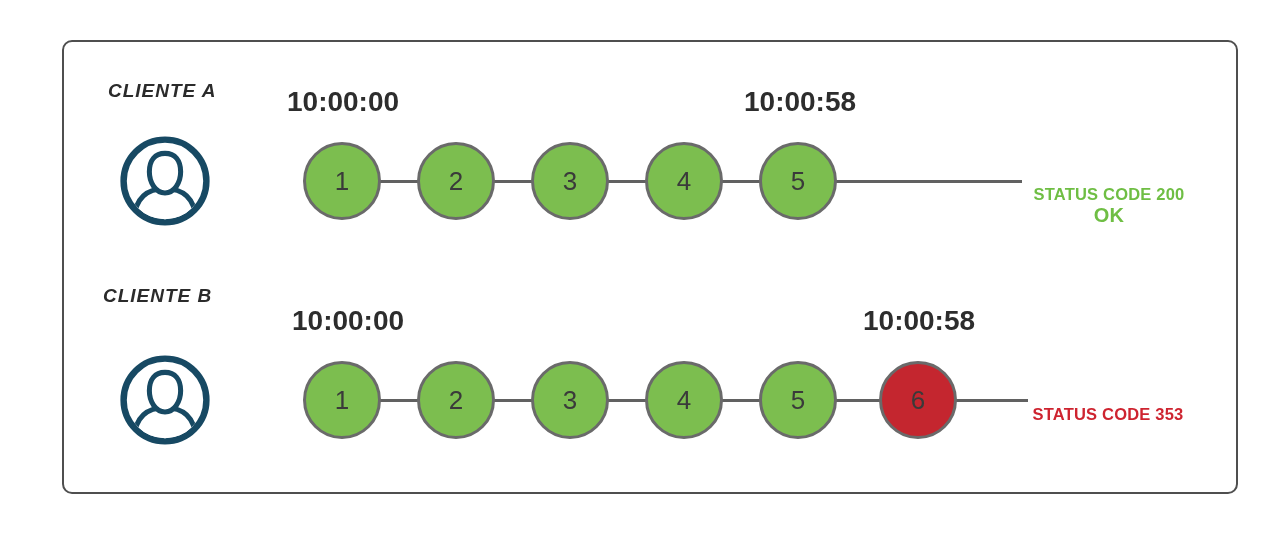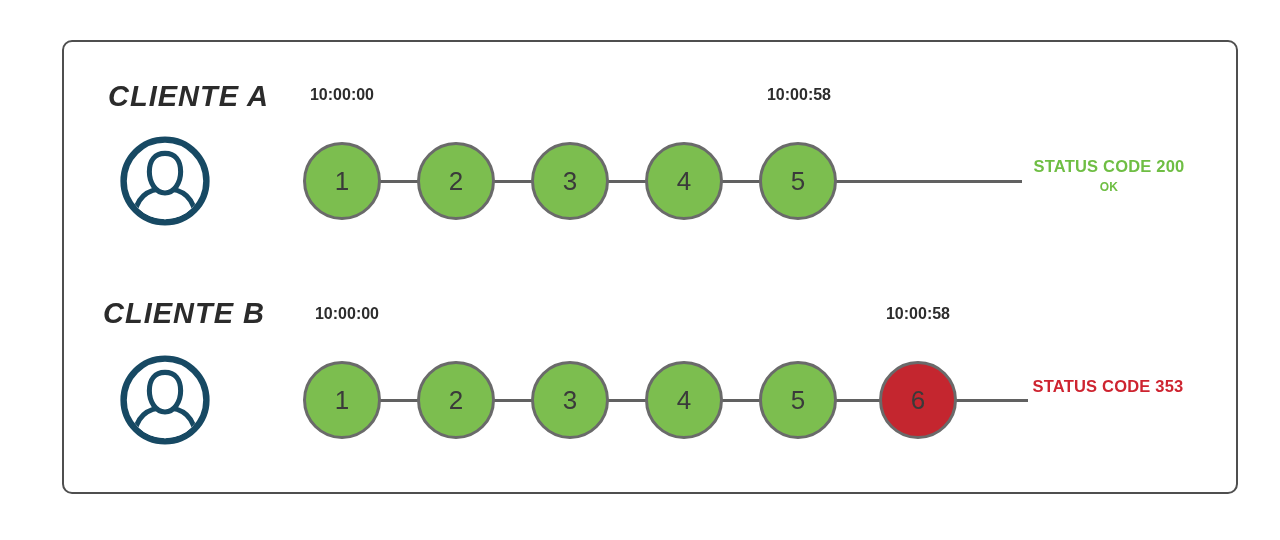--- a/index.html
+++ b/index.html
@@ -5,41 +5,41 @@
   html,body{margin:0;padding:0;background:#ffffff;}
   .stage{
     position:relative;width:1280px;height:540px;background:#ffffff;overflow:hidden;
     font-family:"Liberation Sans",sans-serif;
   }
   .frame{
     position:absolute;left:62px;top:40px;width:1176px;height:454px;
     border:2.5px solid #4f4f4f;border-radius:10px;background:#ffffff;box-sizing:border-box;
   }
   .client-label{
-    position:absolute;font-size:29px;font-weight:bold;font-style:italic;
+    position:absolute;font-size:19px;font-weight:bold;font-style:italic;
     letter-spacing:1px;color:#2b2b2b;white-space:nowrap;
   }
   .uicon{position:absolute;width:92px;height:92px;}
   .uicon svg{width:100%;height:100%;display:block;}
   .timestamp{
-    position:absolute;width:110px;text-align:center;font-size:16px;font-weight:bold;
+    position:absolute;width:110px;text-align:center;font-size:28px;font-weight:bold;
     color:#2d2d2d;white-space:nowrap;
   }
   .timeline{position:absolute;height:3px;background:#616161;}
   .req{
     position:absolute;width:78px;height:78px;border-radius:50%;
     border:3px solid #6a6a6a;box-sizing:border-box;
     display:flex;align-items:center;justify-content:center;
     font-size:26px;color:#3a3a3a;
   }
   .status{
     position:absolute;text-align:center;font-weight:bold;font-size:16.5px;
-    line-height:21px;letter-spacing:0.2px;white-space:nowrap;
+    line-height:21px;letter-spacing:0.2px;white-space:nowrap;margin-top:28px;
   }
-  .status .l2{font-size:12px;}
+  .status .l2{font-size:20px;}
 </style>
 </head>
 <body>
 
 <div class="stage">
   <div class="frame"></div>
 
   <div class="client-label" style="left:108px;top:80px;">CLIENTE A</div>
 
   <div class="uicon" style="left: 119px; top: 135px; color: rgb(23, 73, 99);">
@@ -76,21 +76,21 @@
     </div>
   <div class="req" style="left: 759px; top: 142px; background: rgb(124, 190, 79);">
       <span>5</span>
     </div>
 
   <div class="status" style="left: 1028px; top: 156px; width: 162px; color: rgb(111, 190, 68);">
     <div class="l1">STATUS CODE 200</div>
     <div class="l2">OK</div>
   </div>
 
-  <div class="client-label" style="left:103px;top:297px;">CLIENTE B</div>
+  <div class="client-label" style="left:103px;top:285px;">CLIENTE B</div>
 
   <div class="uicon" style="left: 119px; top: 354px; color: rgb(23, 73, 99);">
     <svg viewBox="0 0 100 100">
       <defs>
           <clipPath id="clipB">
             <circle cx="50" cy="50" r="41.5"></circle>
           </clipPath>
         </defs>
       <circle cx="50" cy="50" r="45" fill="none" stroke="currentColor" stroke-width="7"></circle>
       <g clip-path="url(#clipB)">

